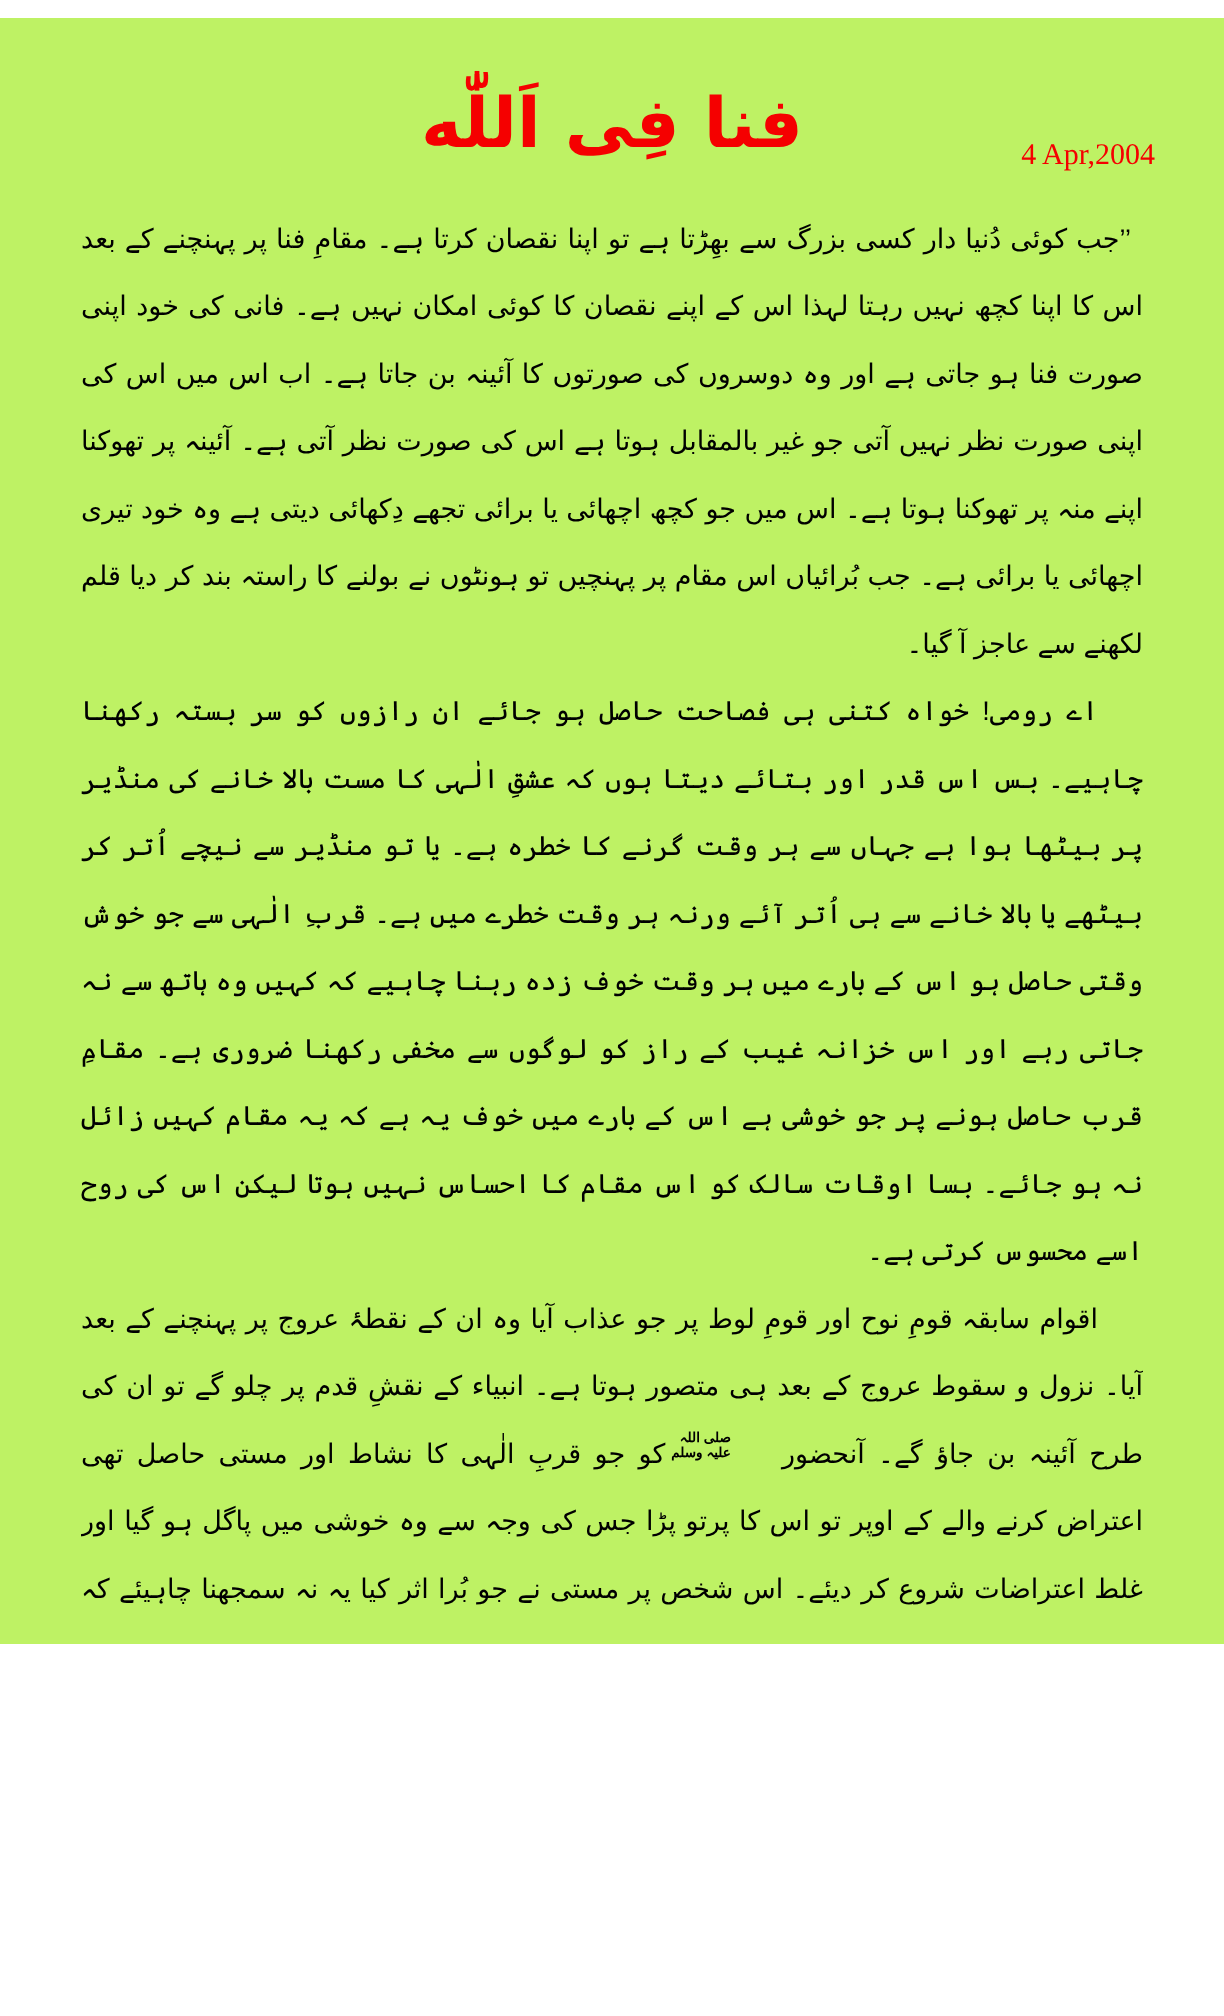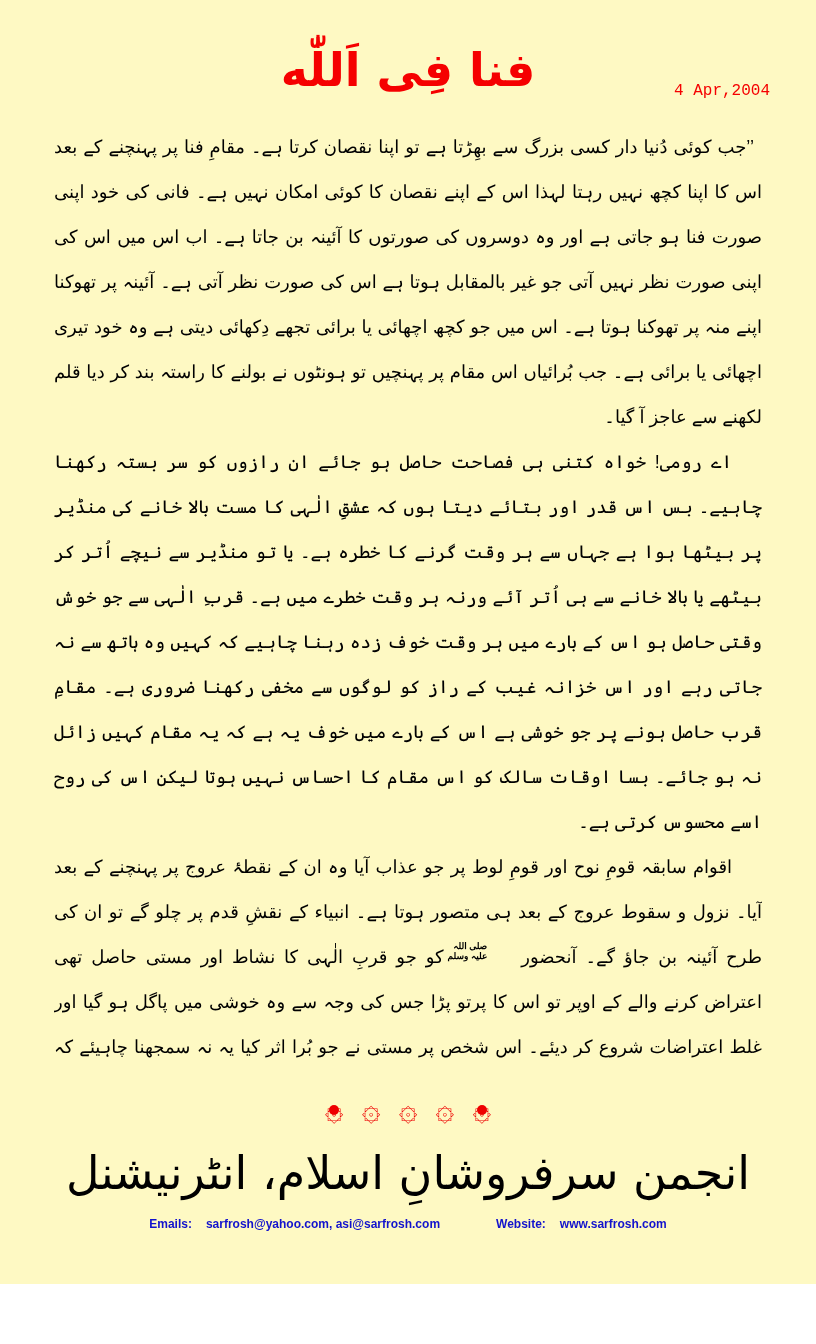--- a/index.html
+++ b/index.html
@@ -1,42 +1,42 @@
 <!DOCTYPE html>
 <html><head>
 <meta charset="utf-8">
 <style>
   * { margin: 0; padding: 0; box-sizing: border-box; }
   html, body { background: #ffffff; }
   .page {
     position: relative;
     width: 816px;
-    height: 1284px;
-    background: #fef9c3;
+    height: 1084px;
+    background: #bef264;
     overflow: hidden;
-    margin: 0 auto;
+    margin: 12px auto;
   }
   .title {
     position: absolute;
     top: 30px; left: 0;
     width: 100%;
     text-align: center;
     direction: rtl;
     color: #f50000;
     font-family: "DejaVu Sans", sans-serif;
     font-weight: bold;
     font-size: 46px;
     line-height: 80px;
   }
   .date {
     position: absolute;
     top: 80px; right: 46px;
     color: #f50000;
-    font-family: Liberation Mono, monospace;
-    font-size: 16px;
+    font-family: Liberation Serif, serif;
+    font-size: 20px;
     line-height: 22px;
     text-align: right;
   }
   .body-text {
     position: absolute;
     top: 125px; left: 54px;
     width: 708px;
     height: 952px;
     overflow: hidden;
     direction: rtl;

